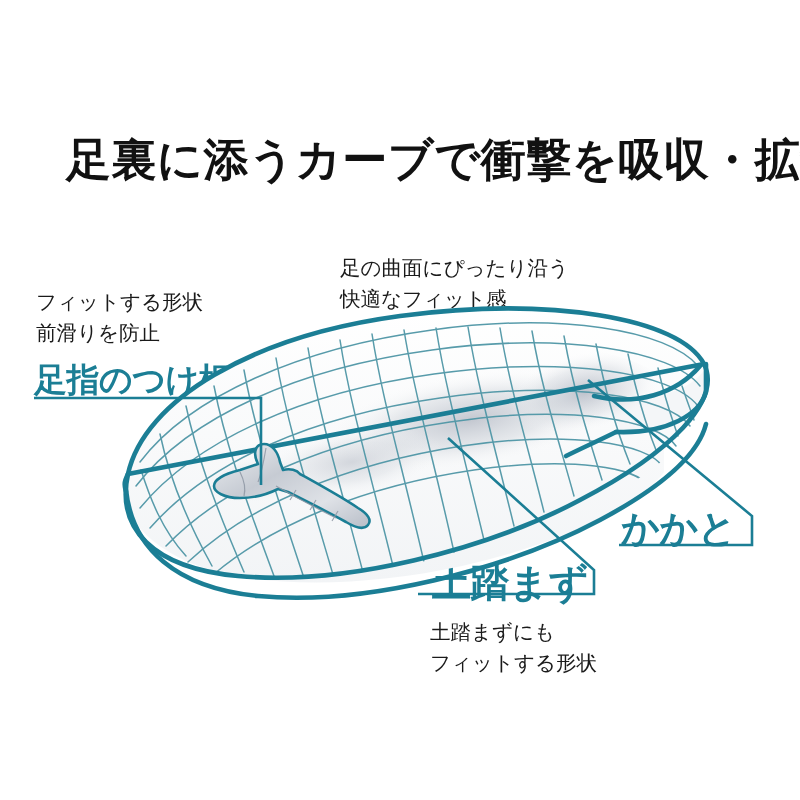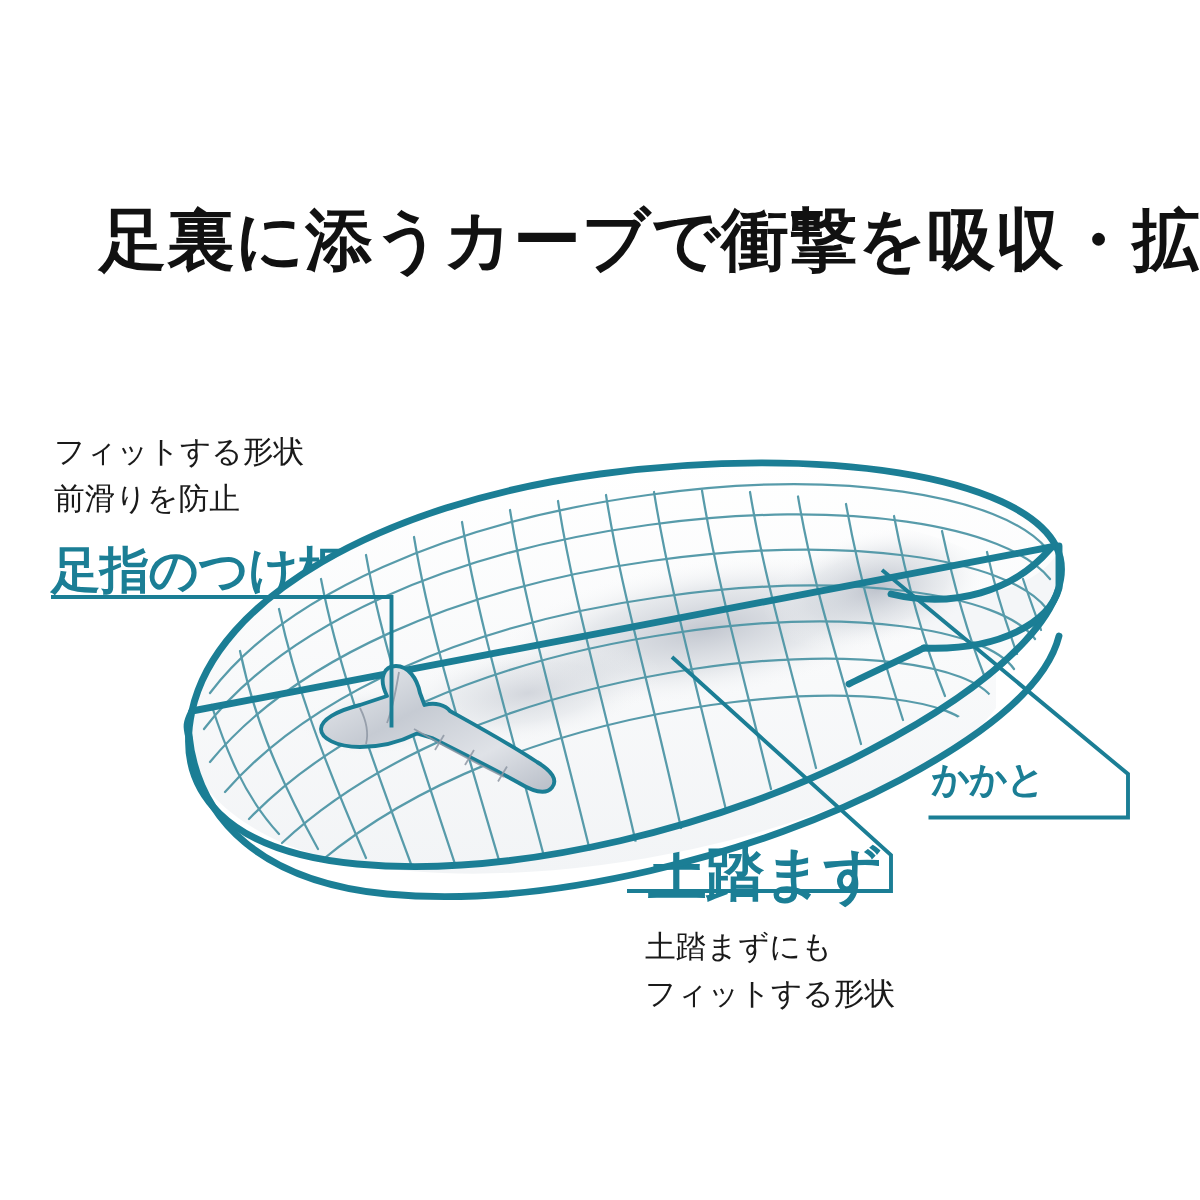--- a/index.html
+++ b/index.html
@@ -27,21 +27,21 @@
   .note-left{left:36px;top:286px;}
   .note-archsub{left:430px;top:616px;}
   .note-heelsub{left:620px;top:562px;line-height:1.5;}
 
   
   .tealLabel{
     position:absolute;color:#1b7e95;font-weight:bold;white-space:nowrap;
   }
   .lbl-toe{left:34px;top:358px;font-size:33px;letter-spacing:-0.5px;}
   .lbl-arch{left:432px;top:556px;font-size:39px;letter-spacing:-0.5px;}
-  .lbl-heel{left:621px;top:503px;font-size:25px;letter-spacing:-0.5px;}
+  .lbl-heel{left:621px;top:503px;font-size:38px;letter-spacing:-0.5px;}
 
   
   .svgLayer{position:absolute;left:0;top:0;width:800px;height:800px;}
   .svgLayer.art{z-index:2;}
   .svgLayer.leaders{z-index:3;}
 </style>
 </head>
 <body>
 
 <div id="stage">
@@ -206,20 +206,22 @@
 
       <path d="M 619 545 L 752 545 L 752 516 L 588 380"></path>
     </g>
   </svg>
 
   <div class="note note-left">フィットする形状
 前滑りを防止</div>
 
   <div class="tealLabel lbl-toe">足指のつけ根</div>
 
+  <div class="note note-topcenter">足の曲面にぴったり沿う
+快適なフィット感</div>
 
   <div class="tealLabel lbl-arch">土踏まず</div>
 
   <div class="note note-archsub">土踏まずにも
 フィットする形状</div>
 
   <div class="tealLabel lbl-heel">かかと</div>
 
 
 </div>

